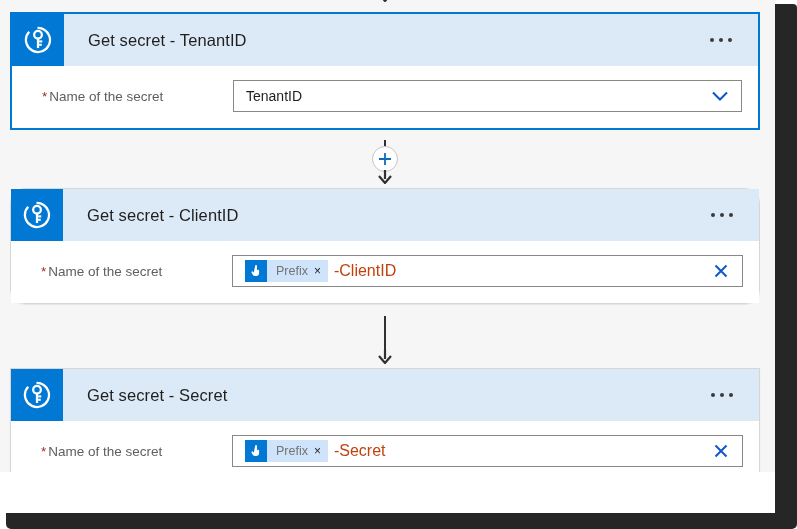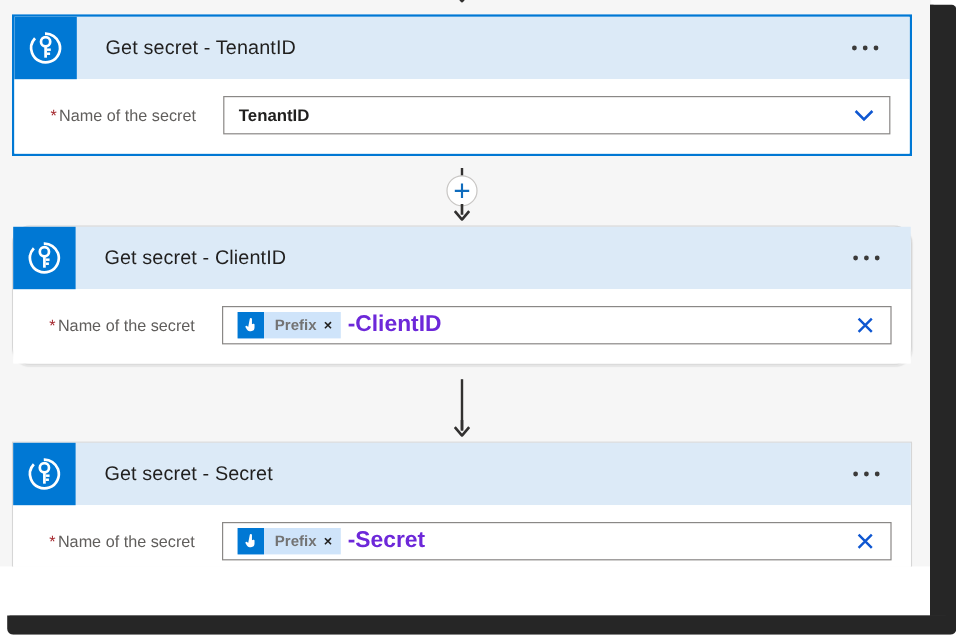--- a/index.html
+++ b/index.html
@@ -153,20 +153,21 @@
     border-radius: 50%;
     background: #3b3a39;
   }
   .card-body {
     display: flex;
     align-items: center;
     padding: 14px 16px 16px 16px;
     background: #ffffff;
     min-height: 58px;
     box-sizing: border-box;
+    gap: 47px;
   }
   .field-label {
     width: 158px;
     min-width: 158px;
     font-size: 13.5px;
     color: #605e5c;
     white-space: nowrap;
     padding-left: 14px;
     box-sizing: border-box;
   }
@@ -177,21 +178,20 @@
   .field-input {
     flex: 1;
     height: 32px;
     border: 1px solid #8a8886;
     background: #ffffff;
     display: flex;
     align-items: center;
     padding: 0 6px 0 12px;
     box-sizing: border-box;
     position: relative;
-    font-weight: bold;
   }
   .input-text {
     font-size: 14px;
     color: #201f1e;
     white-space: nowrap;
   }
   .input-trailing {
     margin-left: auto;
     display: flex;
     align-items: center;
@@ -226,22 +226,22 @@
     white-space: nowrap;
   }
   .token-x {
     font-size: 12px;
     color: #201f1e;
     padding-right: 7px;
     line-height: 1;
     cursor: pointer;
   }
   .token-suffix {
-    font-size: 19px;
-    color: #6d28d9;
+    font-size: 16px;
+    color: #c2410c;
     padding-left: 4px;
     white-space: nowrap;
   }
 </style>
 </head>
 <body>
 
 <div id="canvas">
 
   <div class="designer-surface">

